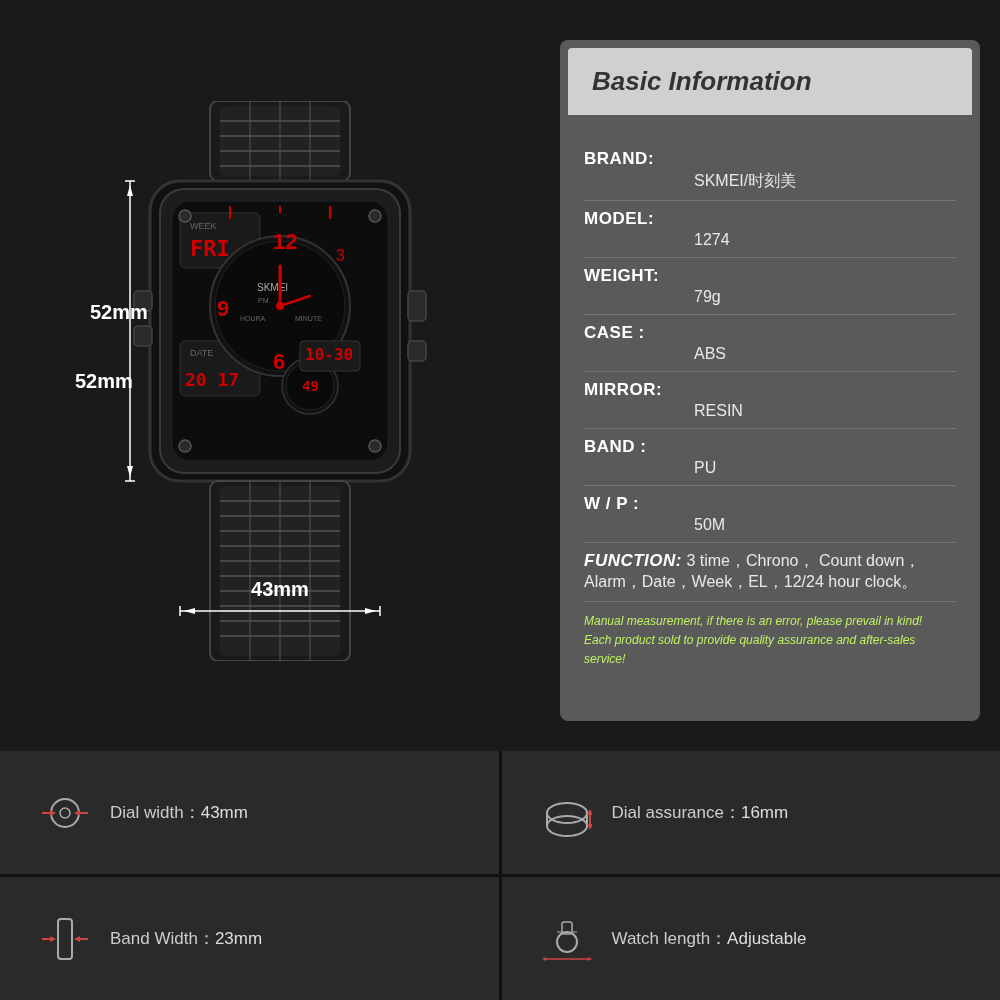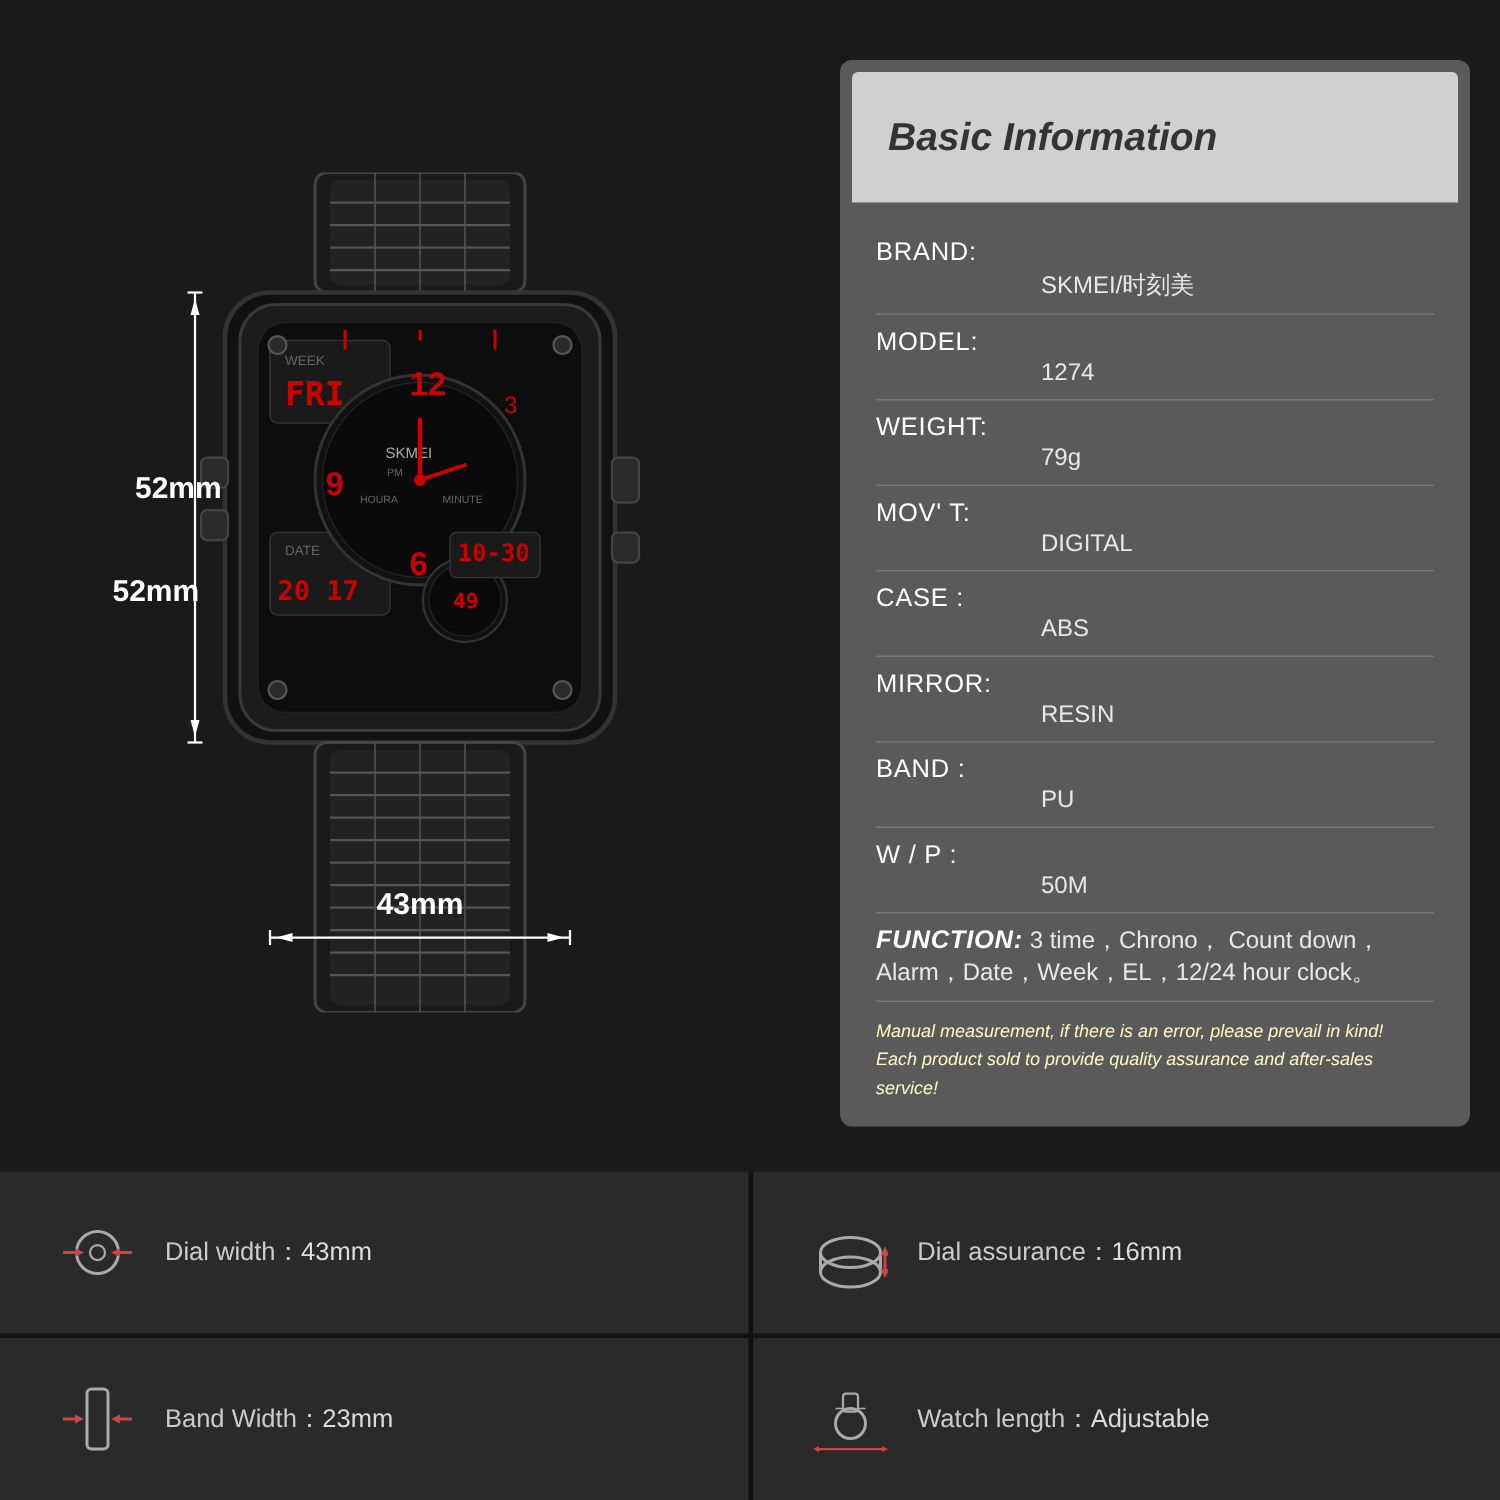--- a/index.html
+++ b/index.html
@@ -69,22 +69,22 @@
 
     .info-card {
       background: #5a5a5a;
       border-radius: 8px;
       overflow: hidden;
       height: 100%;
     }
 
     .info-header {
       background: #d0d0d0;
-      padding: 28px 24px;
-      margin: 8px 8px 5px 8px;
+      padding: 18px 24px;
+      margin: 8px 8px 16px 8px;
       border-radius: 4px 4px 0 0;
     }
 
     .info-header-title {
       font-size: 26px;
       font-weight: bold;
       color: #333;
       font-style: italic;
     }
 
@@ -99,21 +99,21 @@
       border-bottom: 1px solid #777;
       font-size: 16px;
       color: #f0f0f0;
     }
 
     .info-row:last-child {
       border-bottom: none;
     }
 
     .info-label {
-      font-weight: normal;
+      font-weight: bold;
       min-width: 110px;
       color: #ffffff;
       font-size: 17px;
       letter-spacing: 0.5px;
     }
 
     .info-value {
       color: #e8e8e8;
       font-size: 16px;
       margin-top: 22px;
@@ -125,21 +125,21 @@
     }
 
     .info-function-row .info-label {
       display: inline;
       font-style: italic;
     }
 
     .info-note {
       padding: 10px 0 5px 0;
       font-size: 12px;
-      color: #fef9c3;
+      color: #bef264;
       font-style: italic;
       line-height: 1.6;
     }
 
     
     .bottom-section {
       height: 249px;
       display: grid;
       grid-template-columns: 1fr 1fr;
       grid-template-rows: 1fr 1fr;
@@ -314,24 +314,20 @@
             </div>
             <div class="info-row">
               <span class="info-label">MODEL:</span>
               <span class="info-value">1274</span>
             </div>
             <div class="info-row">
               <span class="info-label">WEIGHT:</span>
               <span class="info-value">79g</span>
             </div>
             <div class="info-row">
-              <span class="info-label">MOV' T:</span>
-              <span class="info-value">DIGITAL</span>
-            </div>
-            <div class="info-row">
               <span class="info-label">CASE :</span>
               <span class="info-value">ABS</span>
             </div>
             <div class="info-row">
               <span class="info-label">MIRROR:</span>
               <span class="info-value">RESIN</span>
             </div>
             <div class="info-row">
               <span class="info-label">BAND :</span>
               <span class="info-value">PU</span>

